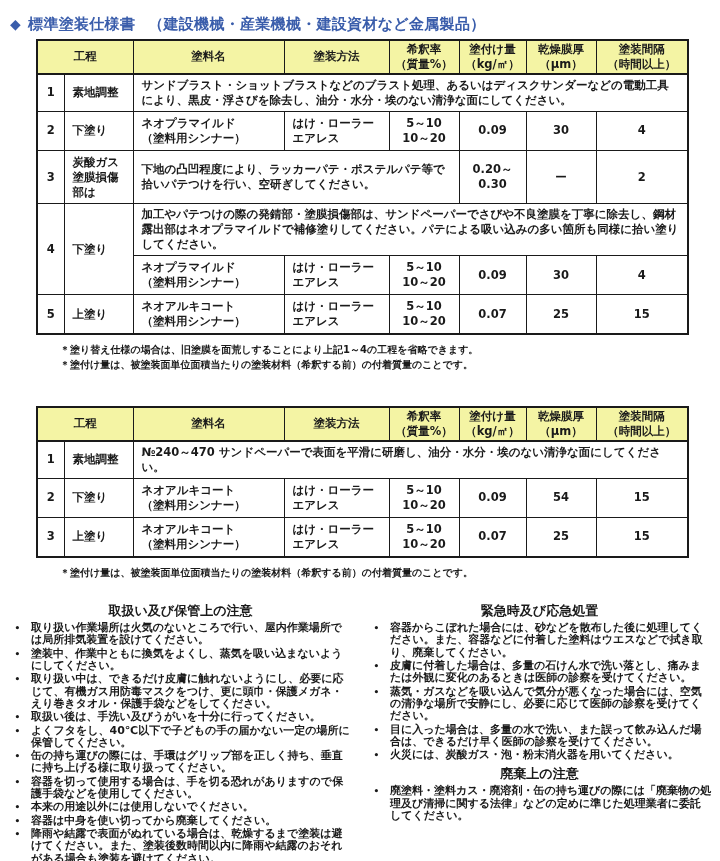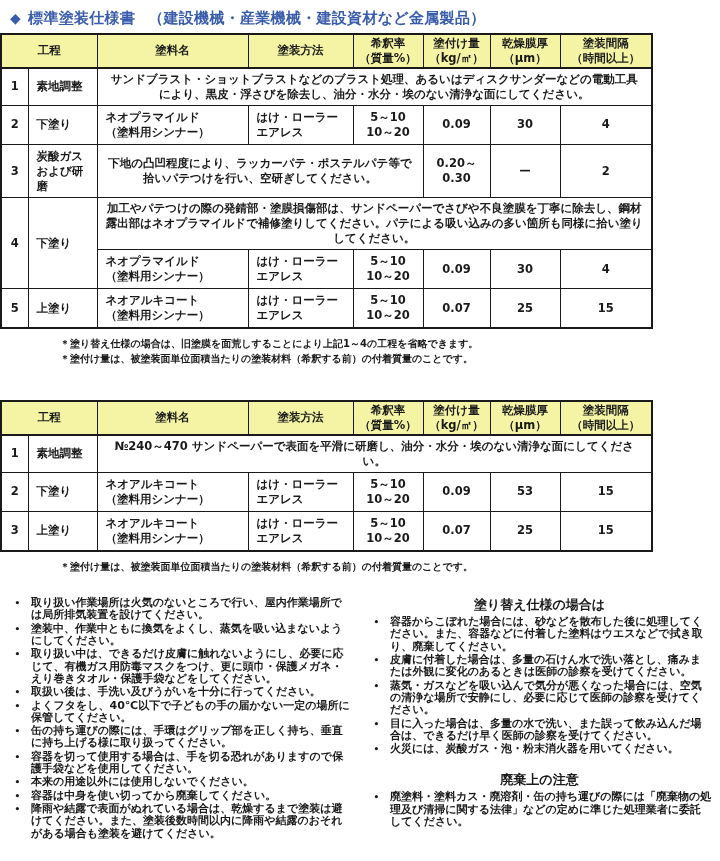--- a/index.html
+++ b/index.html
@@ -8,74 +8,74 @@
     --red:#e8431c;
     --ink:#1a1a1a;
   }
   *{box-sizing:border-box;}
   html,body{margin:0;padding:0;background:#fff;}
   body{
     width:720px;height:861px;overflow:hidden;
     font-family:"DejaVu Sans","Liberation Sans",sans-serif;
     color:var(--ink);
   }
-  .page{width:720px;height:861px;padding-top:9px;border-radius:13px;}
+  .page{width:720px;height:861px;padding-top:15px;border-radius:13px;}
 
   
   .sec-title{
     margin:0 0 5px 10px;
     font-size:15px;font-weight:bold;color:var(--blue);
     letter-spacing:.3px;white-space:nowrap;
   }
   .sec-title .diamond{margin-right:7px;font-size:14px;}
   .sec-title .qualifier{margin-left:13px;}
 
   
   table.spec-table{
     border-collapse:collapse;table-layout:fixed;
-    width:651px;
+    margin-left:36px;width:651px;
     border:2px solid var(--ink);
   }
   .spec-table th,.spec-table td{
     border:1px solid var(--ink);
     font-weight:bold;vertical-align:middle;
     overflow:hidden;
   }
   .spec-table th{
     background:var(--hdrbg);
     font-size:11.5px;line-height:1.3;
     padding:1px 2px;text-align:center;
     border-bottom:2px solid var(--ink);
   }
   .spec-table td{
     font-size:11.5px;line-height:1.3;
     padding:4px 4px;text-align:center;
   }
   .spec-table td.left{text-align:left;padding-left:8px;}
-  .spec-table td.desc{padding:3px 8px;text-align:center;}
+  .spec-table td.desc{padding:3px 8px;}
 
   .notes{
     margin:8px 0 0 60px;
     font-size:10px;font-weight:bold;line-height:1.45;
   }
 
   .sec-metal{margin-top:0;}
   .sec-wood{margin-top:34px;}
 
   
   .bottom{
     display:flex;gap:14px;
     margin:22px 8px 0 8px;
   }
   .bcol{flex:1;min-width:0;}
   .bcol h3{
     margin:0 0 2px 0;text-align:center;
     font-size:13px;font-weight:bold;
   }
-  .bcol h3.disposal-title{margin-top:16px;}
+  .bcol h3.disposal-title{margin-top:4px;}
   ul.blist{
     list-style:none;margin:0;padding:0;
     font-size:11px;font-weight:bold;line-height:1.12;
   }
   ul.blist li{display:flex;margin-top:1px;}
   ul.blist li .bullet{
     flex:0 0 13px;text-align:center;
     font-size:9px;line-height:inherit;padding-top:1px;
     margin-right:7px;margin-left:3px;
   }
@@ -169,21 +169,21 @@
             <td>
               <div>4</div>
             </td>
           </tr>
           <tr>
             <td>
               <div>3</div>
             </td>
             <td class="left">
               <div>炭酸ガス</div>
-              <div>および研磨</div>
+              <div>塗膜損傷部は</div>
             </td>
             <td colspan="3" class="desc left">
               <div>下地の凸凹程度により、ラッカーパテ・ポステルパテ等で拾いパテつけを行い、空研ぎしてください。</div>
             </td>
             <td>
               <div>0.20～0.30</div>
             </td>
             <td>
               <div>ー</div>
             </td>
@@ -331,21 +331,21 @@
               <div>エアレス</div>
             </td>
             <td>
               <div>5～10</div>
               <div>10～20</div>
             </td>
             <td>
               <div>0.09</div>
             </td>
             <td>
-              <div>53</div>
+              <div>54</div>
             </td>
             <td>
               <div>15</div>
             </td>
           </tr>
           <tr>
             <td>
               <div>3</div>
             </td>
             <td class="left">
@@ -375,20 +375,21 @@
           </tr>
         </tbody>
       </table>
     <div class="notes">
         <div>＊塗付け量は、被塗装面単位面積当たりの塗装材料（希釈する前）の付着質量のことです。</div>
       </div>
   </section>
 
   <div class="bottom">
     <div class="bcol">
+      <h3>取扱い及び保管上の注意</h3>
       <ul class="blist">
           <li>
             <span class="bullet">•</span>
             <span class="btext">取り扱い作業場所は火気のないところで行い、屋内作業場所では局所排気装置を設けてください。</span>
           </li>
           <li>
             <span class="bullet">•</span>
             <span class="btext">塗装中、作業中ともに換気をよくし、蒸気を吸い込まないようにしてください。</span>
           </li>
           <li>
@@ -419,21 +420,21 @@
             <span class="bullet">•</span>
             <span class="btext">容器は中身を使い切ってから廃棄してください。</span>
           </li>
           <li>
             <span class="bullet">•</span>
             <span class="btext">降雨や結露で表面がぬれている場合は、乾燥するまで塗装は避けてください。また、塗装後数時間以内に降雨や結露のおそれがある場合も塗装を避けてください。</span>
           </li>
         </ul>
     </div>
     <div class="bcol">
-      <h3>塗り替え仕様の場合は</h3>
+      <h3>緊急時及び応急処置</h3>
       <ul class="blist">
           <li>
             <span class="bullet">•</span>
             <span class="btext">容器からこぼれた場合には、砂などを散布した後に処理してください。また、容器などに付着した塗料はウエスなどで拭き取り、廃棄してください。</span>
           </li>
           <li>
             <span class="bullet">•</span>
             <span class="btext">皮膚に付着した場合は、多量の石けん水で洗い落とし、痛みまたは外観に変化のあるときは医師の診察を受けてください。</span>
           </li>
           <li>

